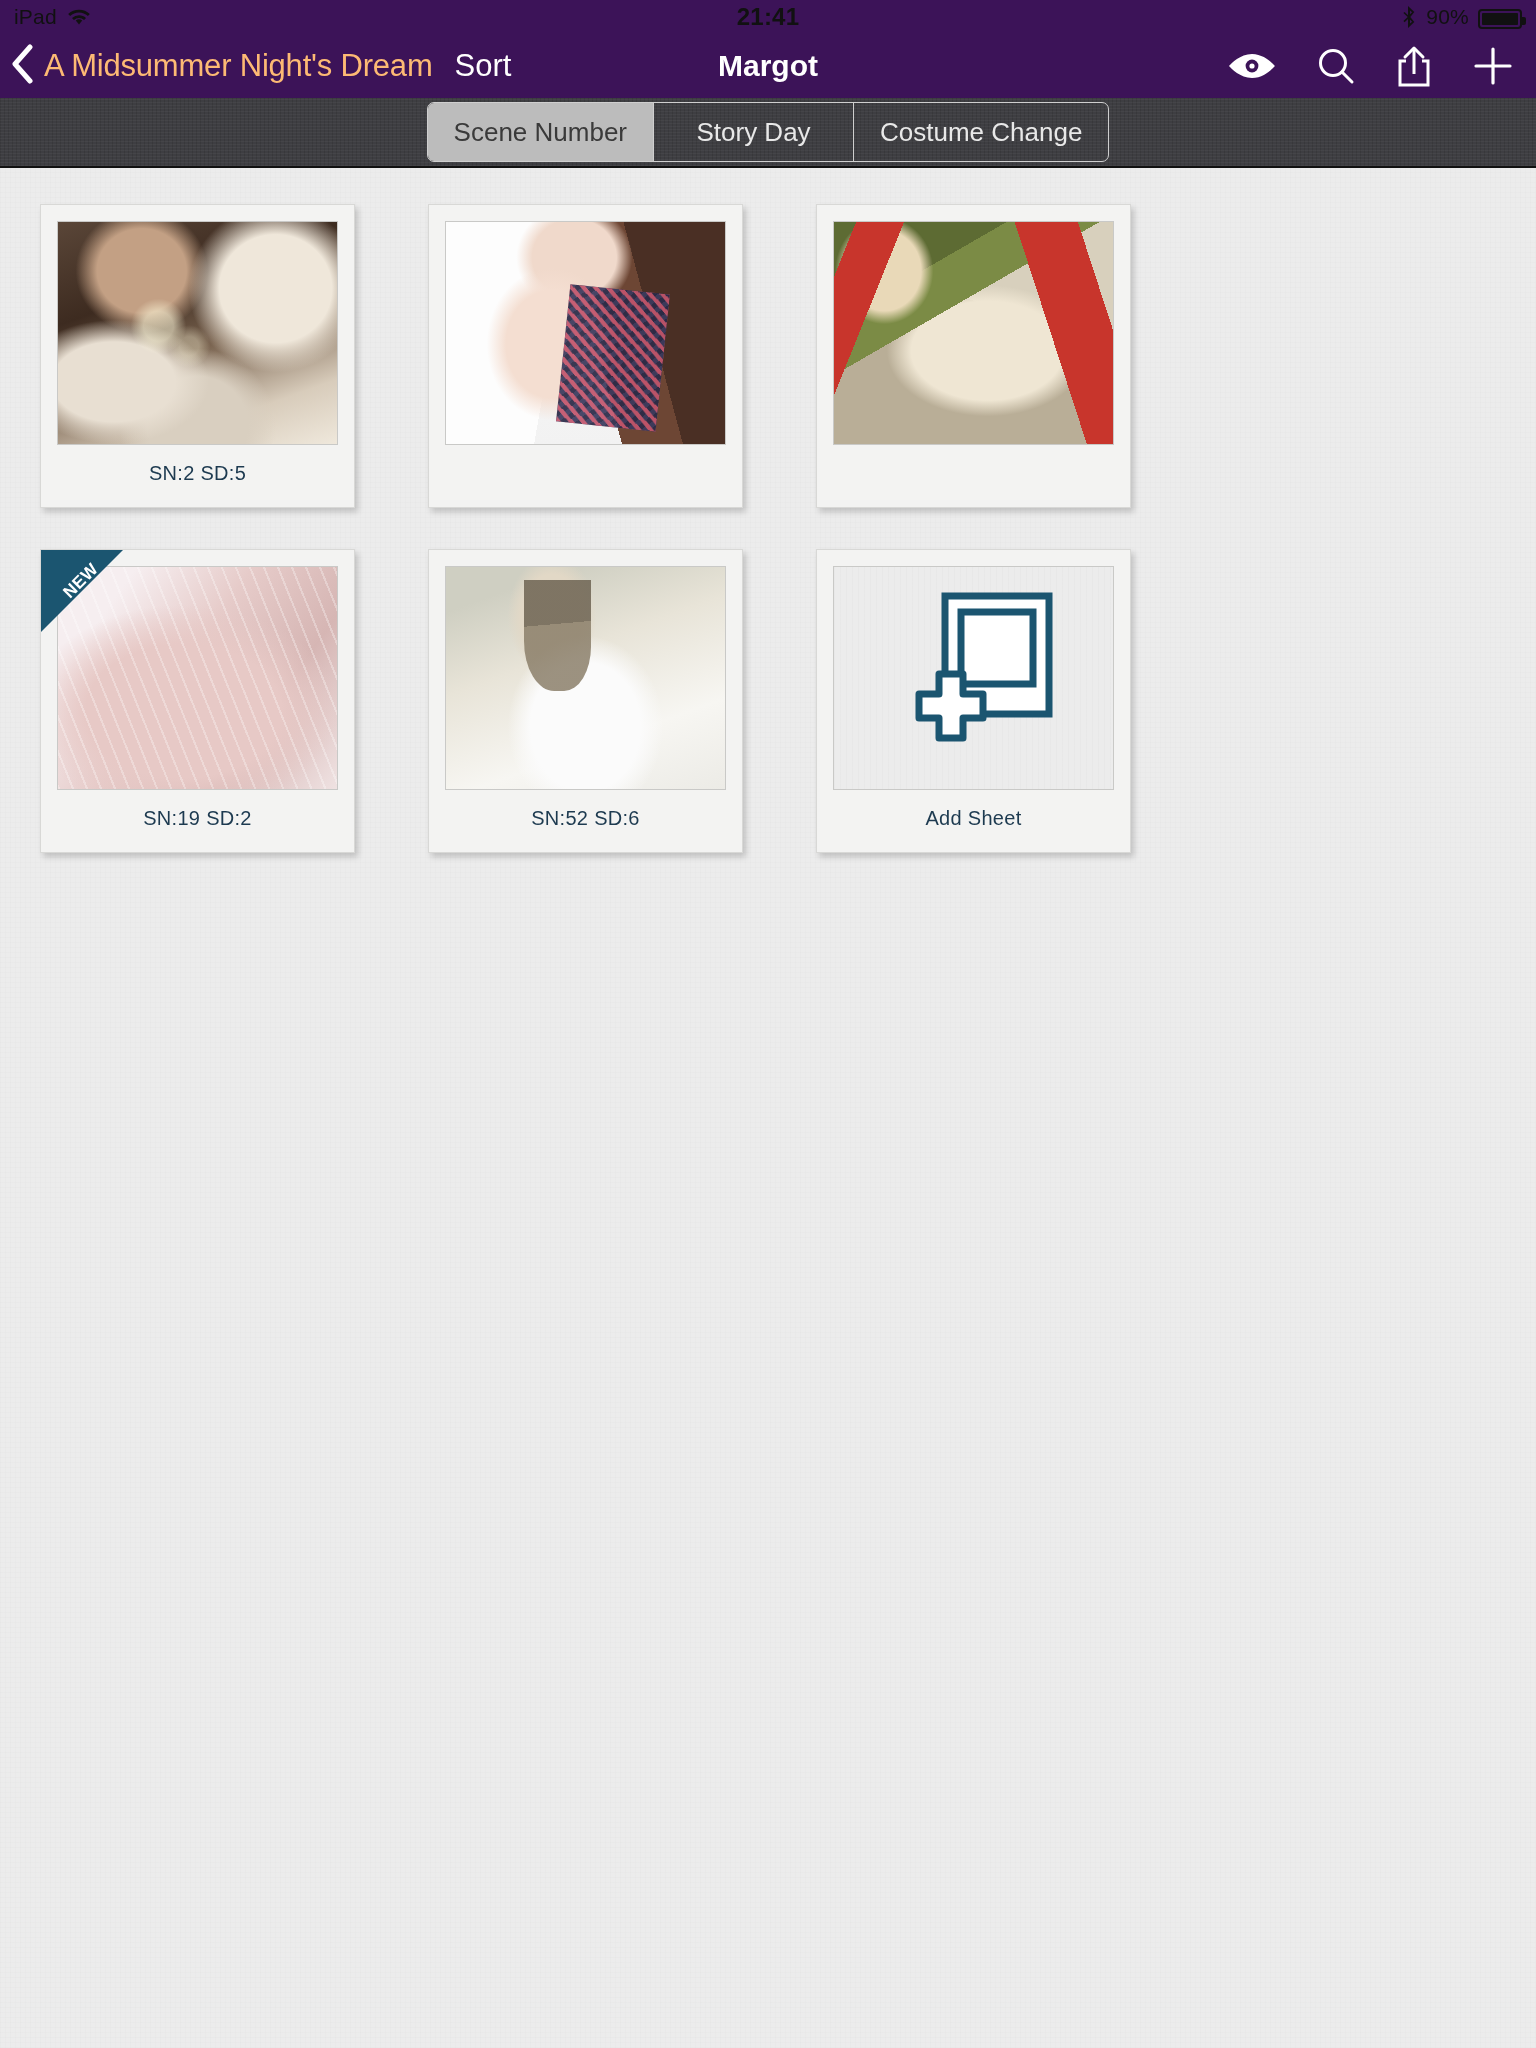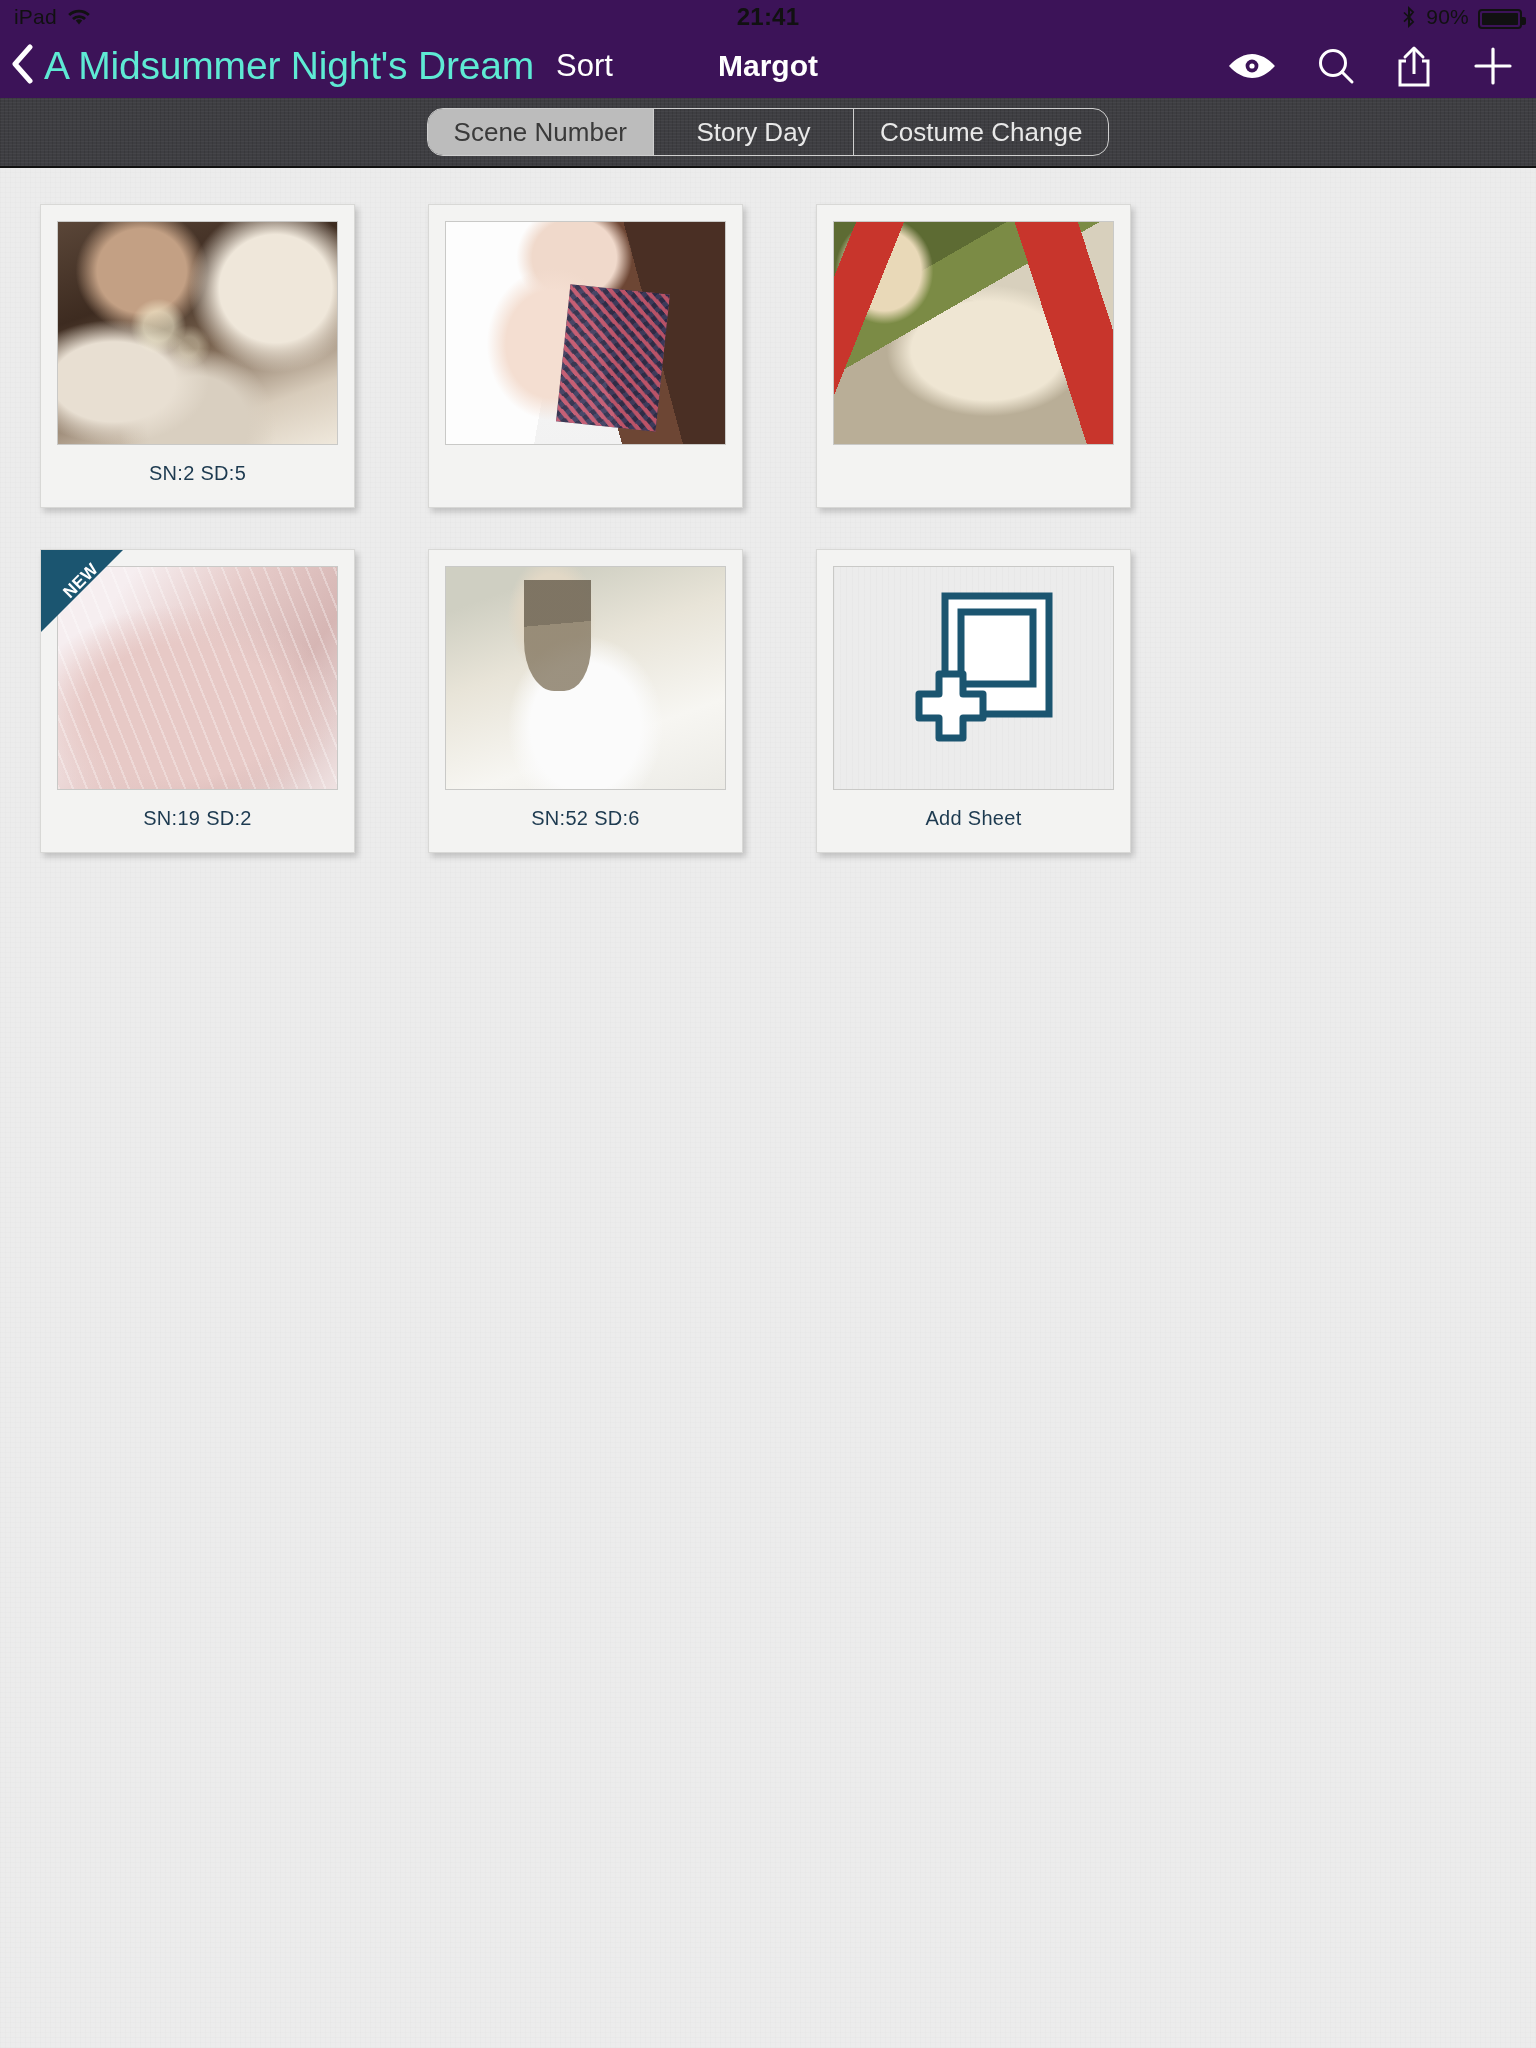--- a/index.html
+++ b/index.html
@@ -45,44 +45,44 @@
     height:65px;
     background:#3c1358;
     display:flex;
     align-items:center;
     padding:0 22px 0 10px;
     color:#fff;
   }
   .nav-left{ display:flex; align-items:center; gap:0; }
   .backbtn{ display:flex; align-items:center; gap:10px; cursor:pointer; }
   .chev{ display:block; }
-  .back-label{ font-size:39px; color:#5eead4; letter-spacing:-.2px; }
+  .back-label{ font-size:31px; color:#fdba74; letter-spacing:-.2px; }
   .sortbtn{ font-size:31px; color:#fff; margin-left:22px; cursor:pointer; }
   .nav-title{
     position:absolute; left:0; right:0; text-align:center;
     font-size:30px; font-weight:bold; color:#fff; pointer-events:none;
   }
   .nav-right{ margin-left:auto; display:flex; align-items:center; gap:40px; position:relative; z-index:2;}
   .navicon{ cursor:pointer; display:flex; align-items:center; justify-content:center; }
 
   
   .segbar{
     height:70px;
     background:#3e3e42;
     background-image:
       repeating-linear-gradient(0deg, rgba(255,255,255,.035) 0 1px, transparent 1px 3px),
       repeating-linear-gradient(90deg, rgba(0,0,0,.10) 0 1px, transparent 1px 4px);
     border-bottom:2px solid #111;
     display:flex; align-items:center; justify-content:center;
   }
   .segmented{
     display:flex;
-    height:48px;
+    height:60px;
     border:1px solid #cfcfcf;
-    border-radius:16px;
+    border-radius:7px;
     overflow:hidden;
   }
   .seg{
     display:flex;align-items:center;justify-content:center;
     padding:0 26px;
     font-size:26px;
     color:#e8e8e8;
     border-left:1px solid #cfcfcf;
     cursor:pointer;
     min-width:200px;

